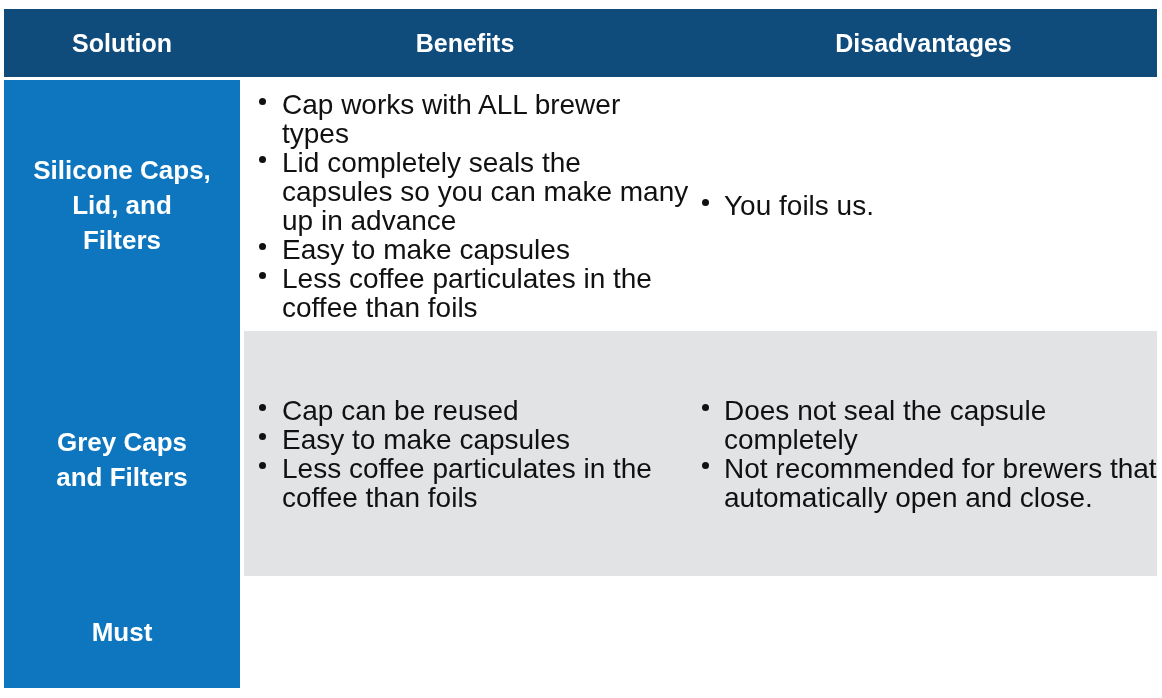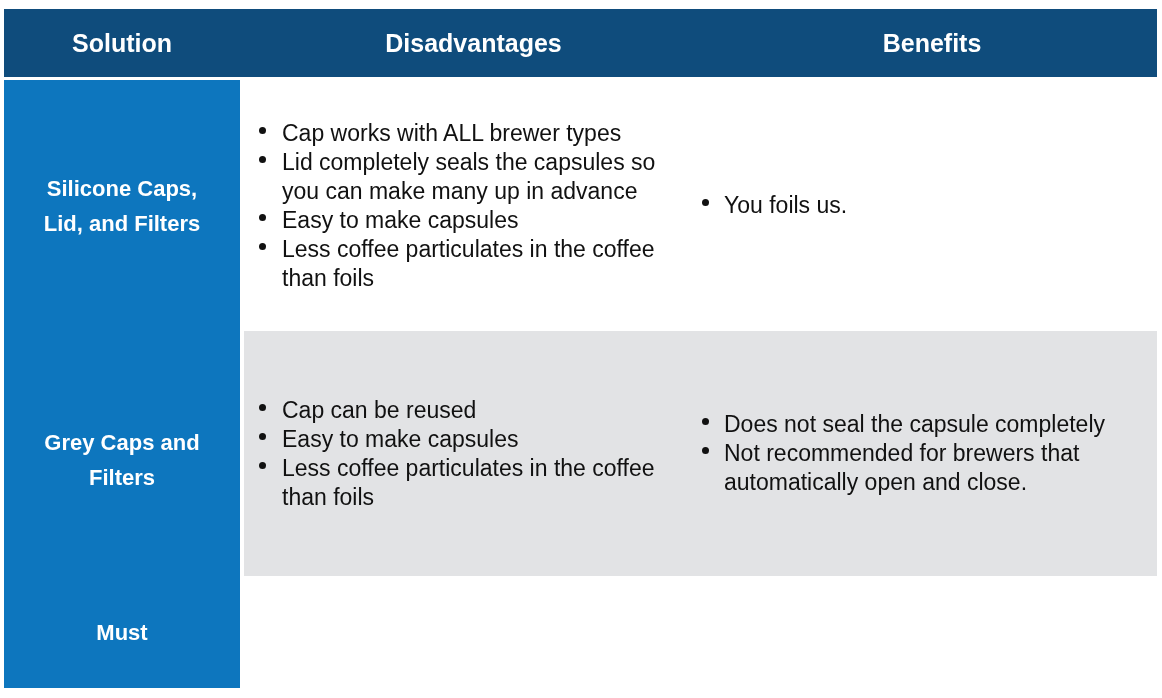--- a/index.html
+++ b/index.html
@@ -31,58 +31,58 @@
   }
   .sol-band{
     position:absolute;left:0;width:236px;
     display:flex;align-items:center;justify-content:center;
   }
   .band1{top:0;height:251px;}
   .band2{top:257px;height:245px;}
   .band3{top:496px;height:112px;}
   .sol-label{
     width:180px;
-    color:#ffffff;font-size:22px;font-weight:bold;line-height:35px;
+    color:#ffffff;font-size:26px;font-weight:bold;line-height:35px;
     text-align:center;
   }
   
   .content{position:absolute;left:244px;top:80px;width:913px;}
   .row{display:flex;}
   .row1{height:251px;background:var(--row-bg);}
   .row2{height:245px;background:var(--row-alt-bg);}
   .rowgap{height:3px;background:#ffffff;}
   .row3{height:109px;background:var(--row-bg);}
   .cell{display:flex;flex-direction:column;justify-content:center;}
   .cell-benefits{width:446px;}
   .cell-dis{width:467px;}
   ul.bullets{list-style:none;margin:0;padding:0;}
   ul.bullets li{
     position:relative;
     padding-left:38px;
-    font-size:23px;line-height:29px;
+    font-size:28px;line-height:29px;
     color:var(--body-text);
   }
   ul.bullets li::before{
     content:"";
     position:absolute;left:15px;top:8px;
     width:7px;height:7px;border-radius:50%;
     background:var(--body-text);
   }
   .cell-dis ul.bullets li{padding-left:34px;}
   .cell-dis ul.bullets li::before{left:12px;}
 </style>
 </head>
 <body>
 
 <div class="canvas" style="--header-bg: #0F4C7C; --solution-bg: #0D76BE; --row-bg: #FFFFFF; --row-alt-bg: #E2E3E5; --header-text: #FFFFFF; --body-text: #111111;">
 
   <div class="header">
     <div class="hcell hc-solution">Solution</div>
+    <div class="hcell hc-benefits">Benefits</div>
     <div class="hcell hc-dis">Disadvantages</div>
-    <div class="hcell hc-benefits">Benefits</div>
   </div>
 
   <div class="solution-col">
     <div class="sol-band band1">
       <div class="sol-label">Silicone Caps, Lid, and Filters</div>
     </div>
     <div class="sol-band band2">
       <div class="sol-label">Grey Caps and Filters</div>
     </div>
     <div class="sol-band band3">

